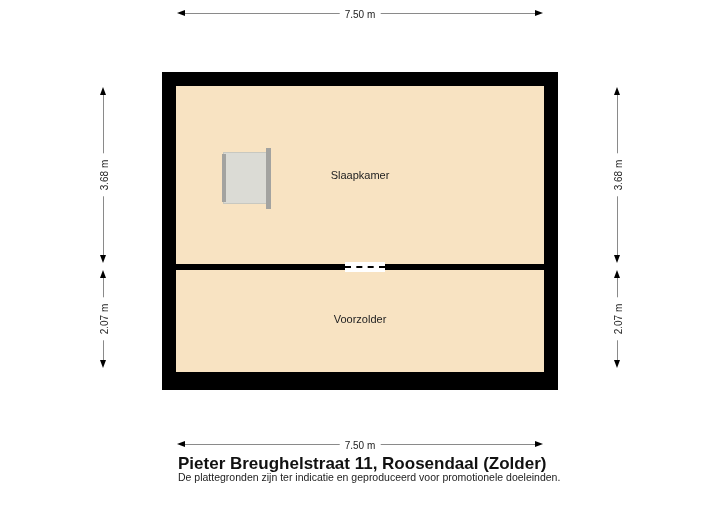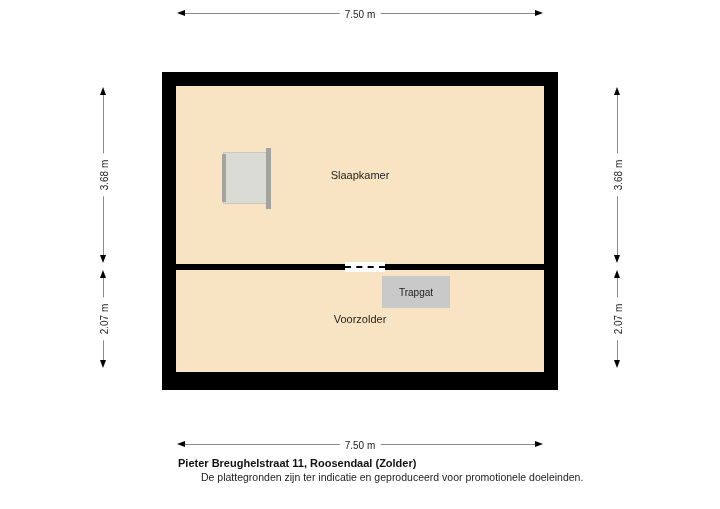--- a/index.html
+++ b/index.html
@@ -52,22 +52,22 @@
   .dim-h .dlabel{transform:translate(-50%,-50%);}
 
   .dim-v{width:13px;}
   .dim-v .dline{top:4px;bottom:4px;left:6px;border-left:1px solid var(--dimension-line);}
   .dim-v .ah-up{top:0;left:3px;border-left:3px solid transparent;border-right:3px solid transparent;border-bottom:8px solid #000;}
   .dim-v .ah-down{bottom:0;left:3px;border-left:3px solid transparent;border-right:3px solid transparent;border-top:8px solid #000;}
   .dim-v .dlabel{transform:translate(-50%,-50%) rotate(-90deg);padding:0 6px;}
 
   
   .footer{position:absolute;left:178px;top:456px;width:420px;}
-  .footer-title{font-size:11px;font-weight:bold;line-height:15px;color:#111;}
-  .footer-line{font-size:10.5px;line-height:13px;color:#222;margin-left:23px;}
+  .footer-title{font-size:17px;font-weight:bold;line-height:15px;color:#111;}
+  .footer-line{font-size:10.5px;line-height:13px;color:#222;}
 </style>
 </head>
 <body>
 
 <div class="page">
 
   <div class="dim dim-h" style="left:177px;top:7px;width:366px;">
     <span class="dline"></span>
     <i class="ah ah-left"></i>
     <i class="ah ah-right"></i>
@@ -109,23 +109,20 @@
     </div>
 
     <div class="roof-window-box"></div>
     <div class="roof-window-bar left"></div>
     <div class="roof-window-bar right"></div>
 
     <div class="wall-opening">
       <div class="dash"></div>
     </div>
 
-    <div class="stairwell">
-      <span class="stairwell-label">Trapgat</span>
-    </div>
   </div>
 
   <div class="dim dim-h" style="left:177px;top:438px;width:366px;">
     <span class="dline"></span>
     <i class="ah ah-left"></i>
     <i class="ah ah-right"></i>
     <span class="dlabel">7.50 m</span>
   </div>
 
   <div class="footer">

